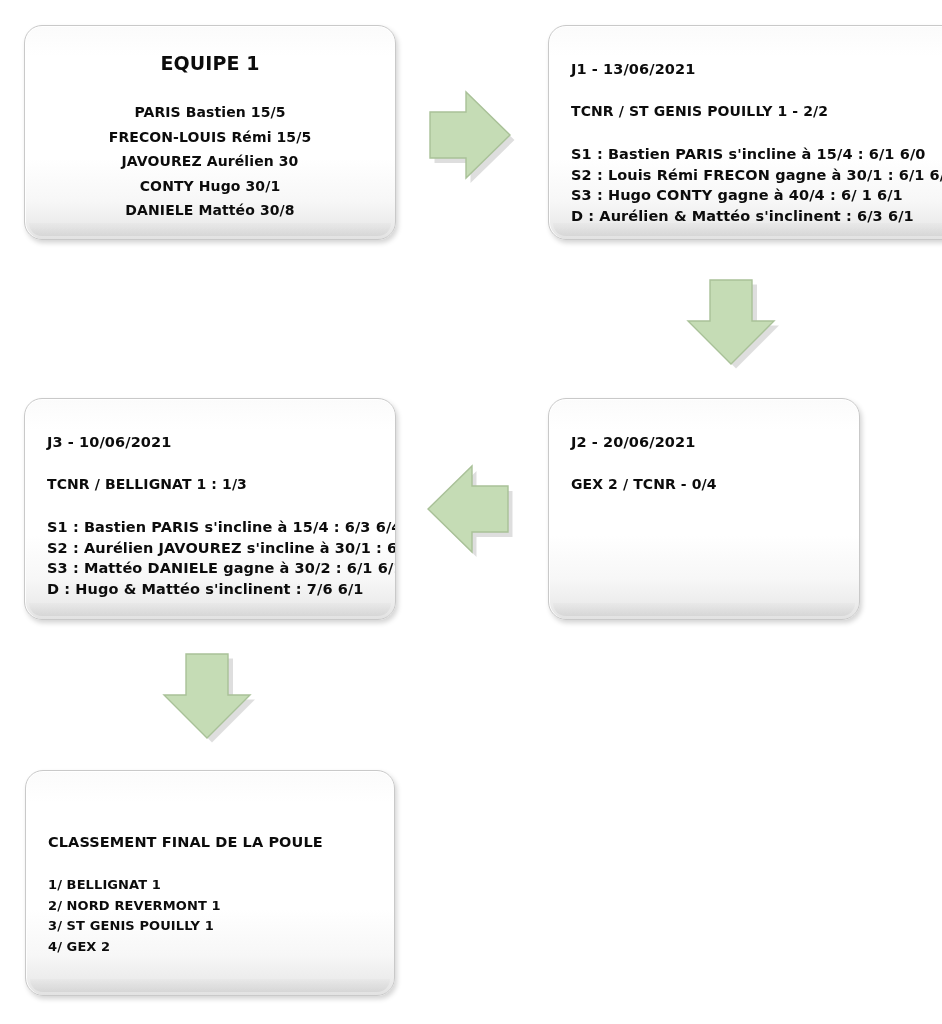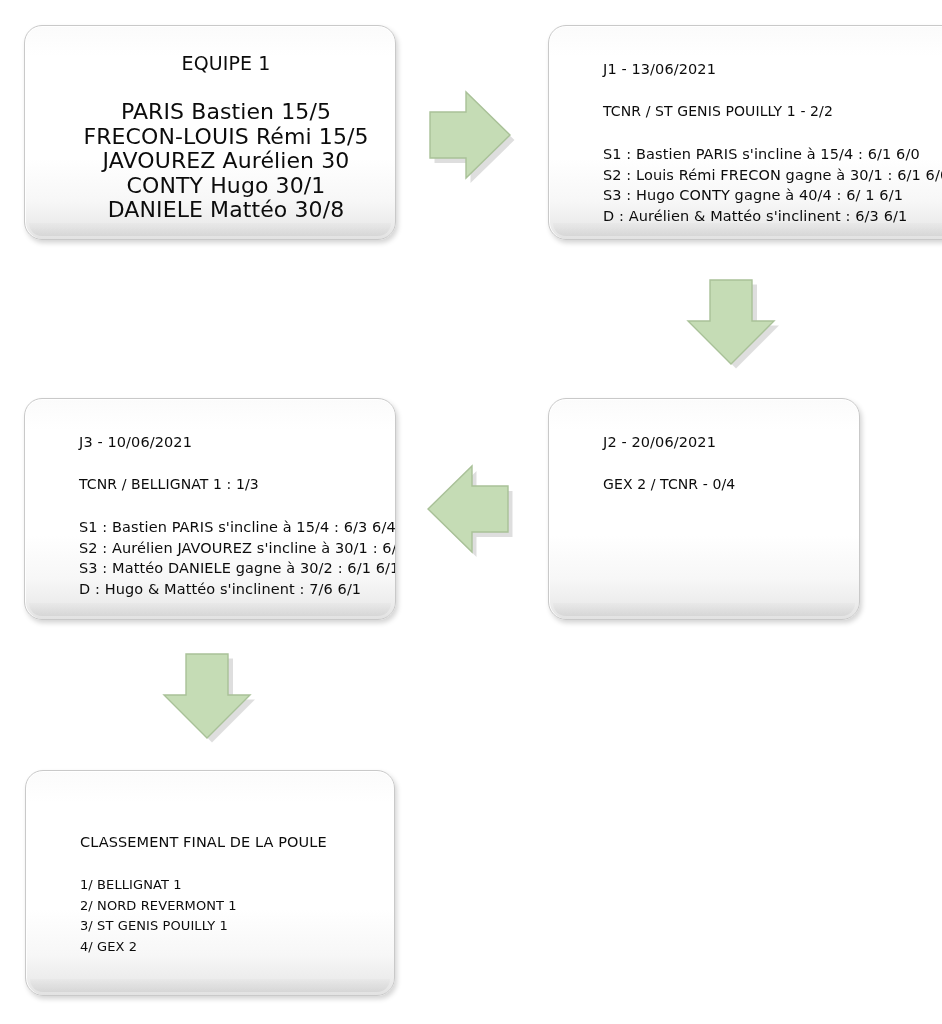--- a/index.html
+++ b/index.html
@@ -45,31 +45,30 @@
 
   .card-inner {
     position: relative;
     z-index: 2;
     height: 100%;
     box-sizing: border-box;
   }
 
   
   .line {
-    font-weight: normal;
+    font-weight: bold;
     color: #0c0c0c;
     white-space: pre;
     letter-spacing: 0.1px;
-    margin-left: 32px;
   }
 
   
   #card-team .card-inner { padding: 24px 14px 0 14px; text-align: center; }
   #card-team .title { font-size: 19px; line-height: 26px; margin-bottom: 24px; }
-  #card-team .player { font-size: 22px; line-height: 24.5px; }
+  #card-team .player { font-size: 14px; line-height: 24.5px; }
 
   
   .match .card-inner { padding: 34px 0 0 22px; text-align: left; }
   .match .day   { font-size: 14.5px; line-height: 18px; }
   .match .score { font-size: 14px; line-height: 18px; margin-top: 24px; }
   .match .results { margin-top: 24px; }
   .match .result { font-size: 14.5px; line-height: 20.5px; }
 
   
   #card-standings .card-inner { padding: 62px 15px 0 22px; text-align: left; }

